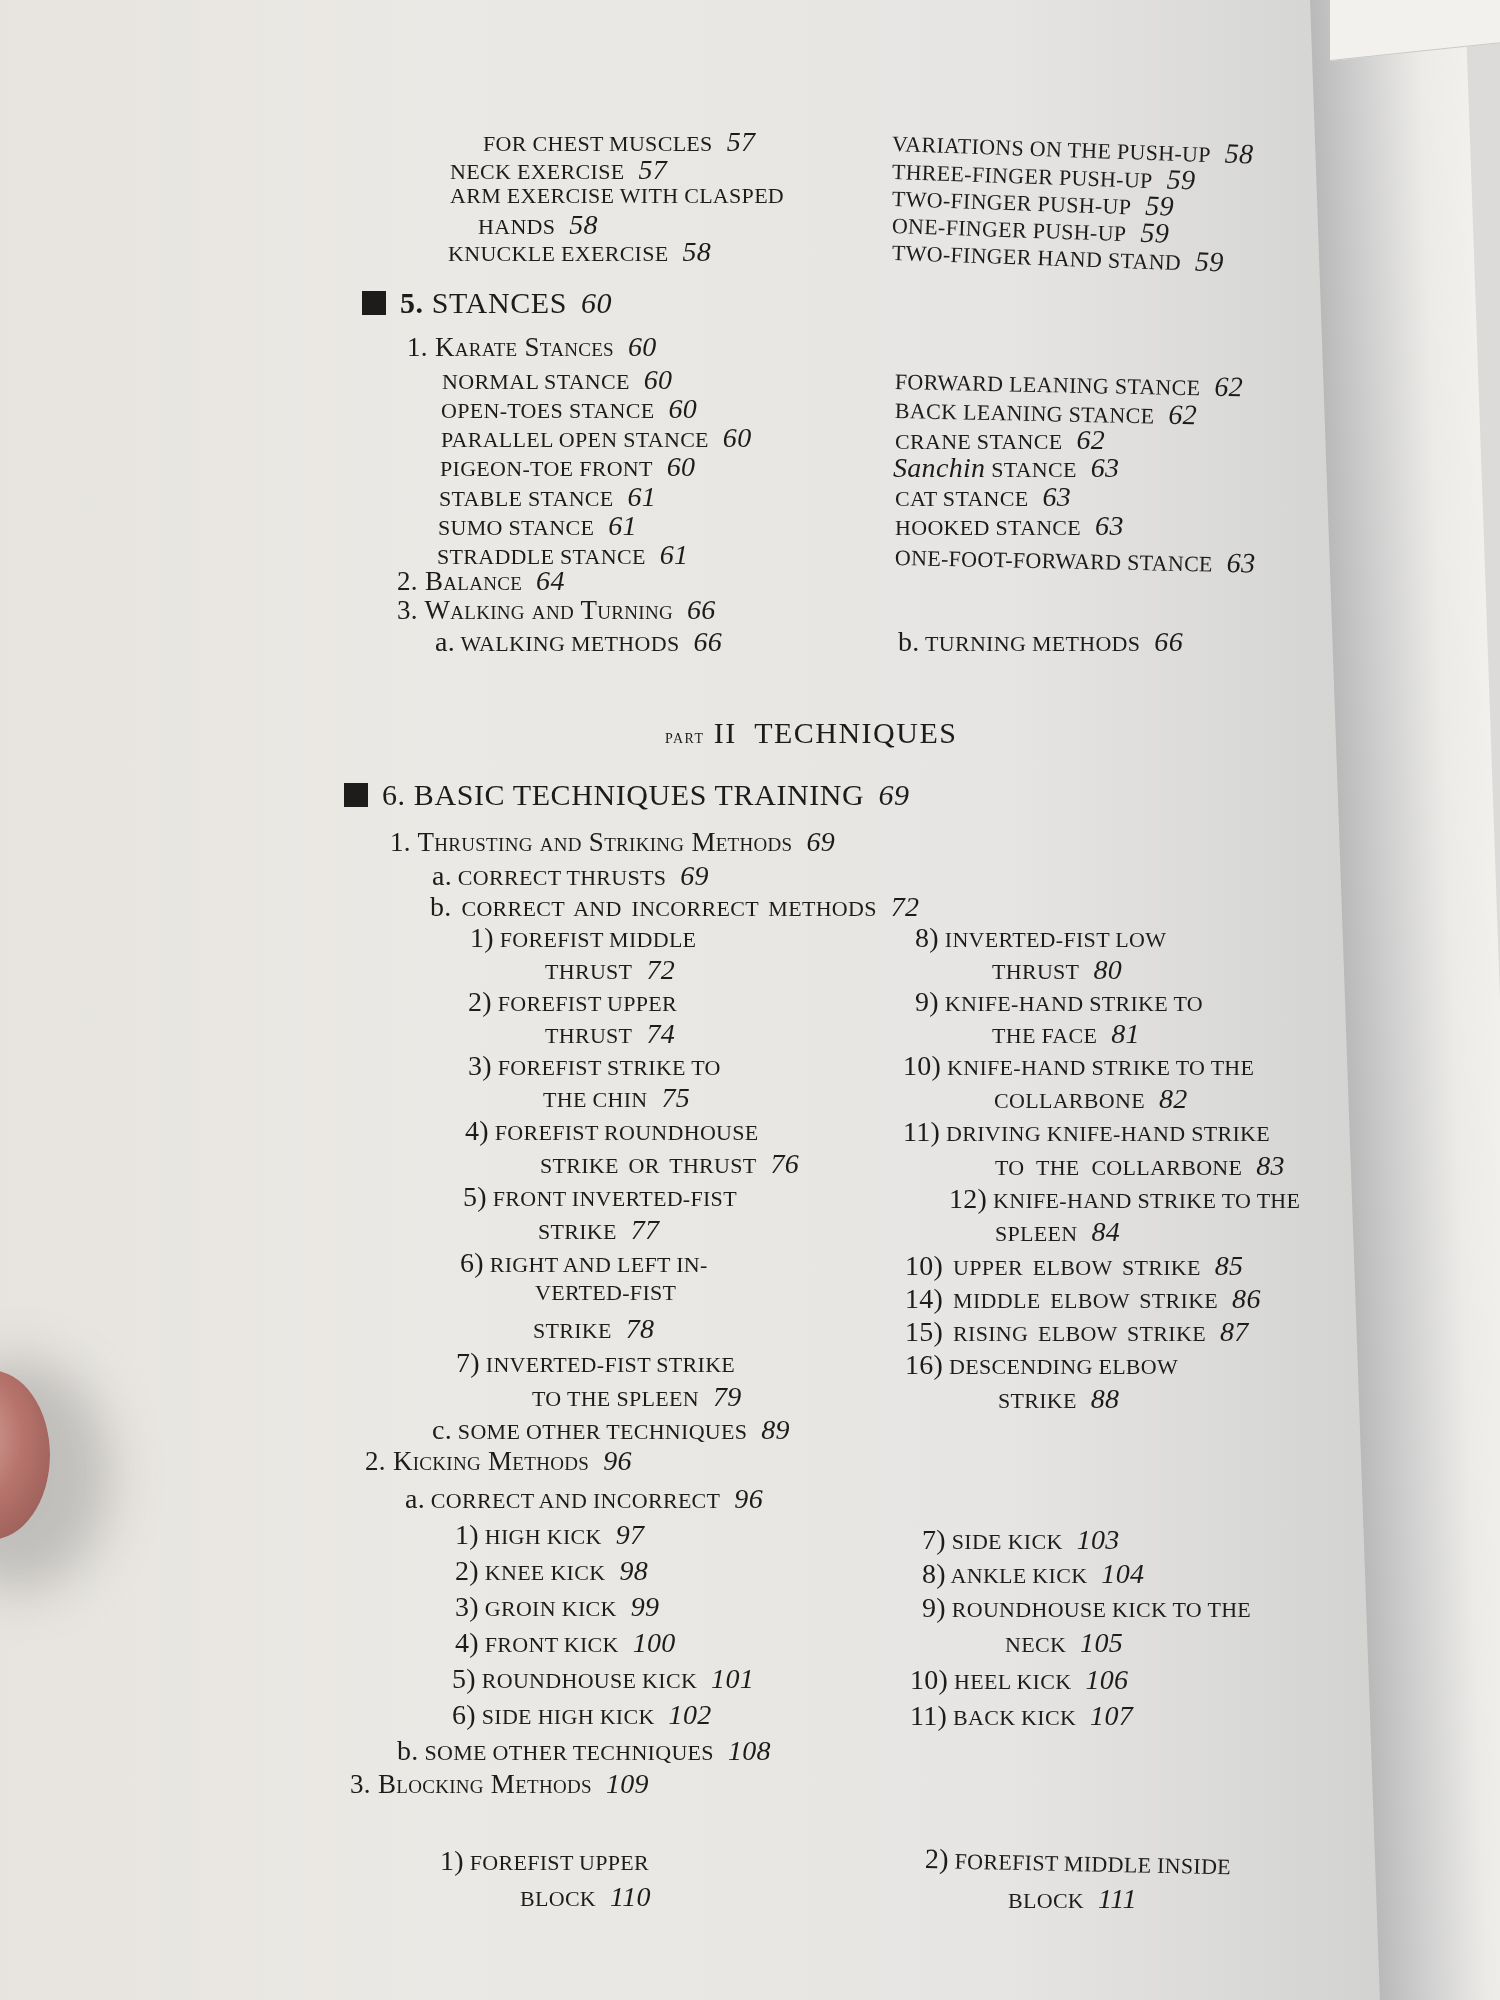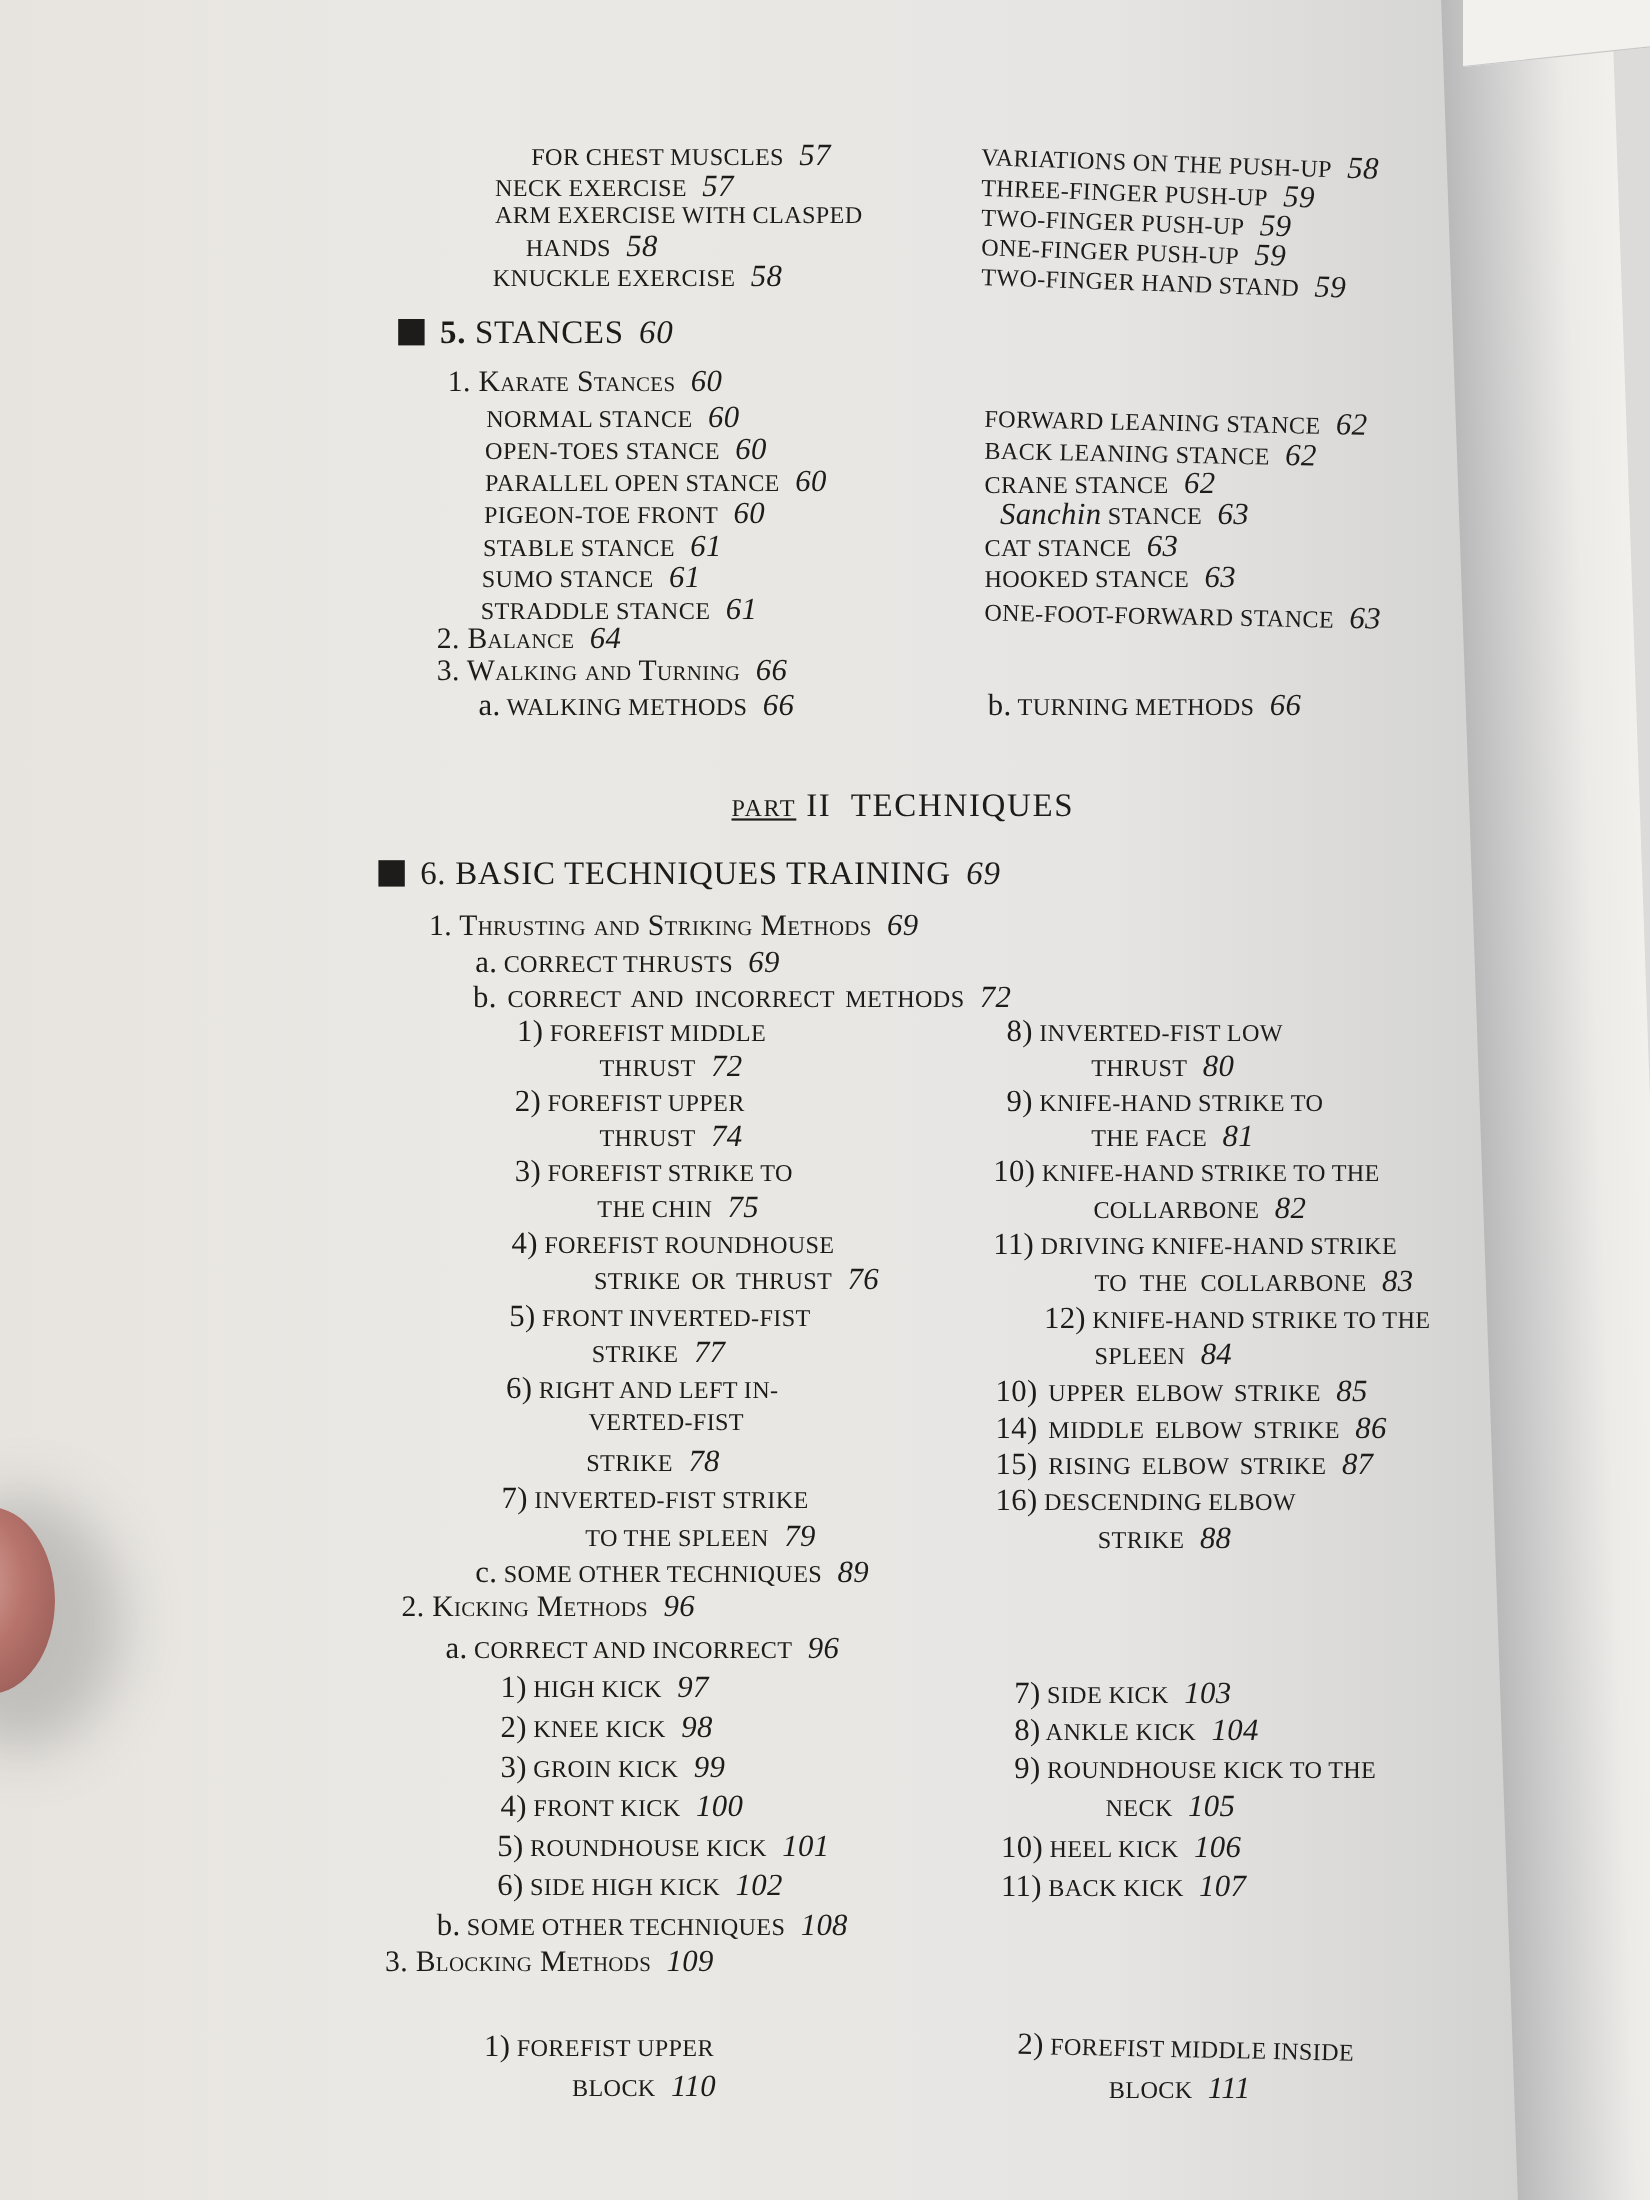--- a/index.html
+++ b/index.html
@@ -33,26 +33,26 @@
   .toc { position: absolute; left: 0; top: 0; width: 1500px; height: 1956px; }
   .line {
     position: absolute; white-space: nowrap; font-size: 22px; letter-spacing: 0.3px;
   }
   .pg { font-style: italic; font-size: 28px; margin-left: 14px; }
   .sc-big { font-size: 27px; }
   .num { font-size: 28px; }
   .h-chapter { font-size: 30px; letter-spacing: 0.6px; }
   .h-chapter .pg { font-size: 30px; }
   .h-part { font-size: 30px; letter-spacing: 1.5px; }
-  .h-part .small { font-size: 22px; letter-spacing: 1.5px; text-decoration: underline; }
+  .h-part .small { font-size: 14px; letter-spacing: 1.5px; }
   .bullet {
     display: inline-block; width: 24px; height: 24px; background: #1e1c1b;
     vertical-align: -2px; margin-right: 14px;
   }
-  .it { font-style: italic; font-size: 28px; text-transform: none; margin-left: 16px; }
+  .it { font-style: italic; font-size: 28px; text-transform: none; }
   .tilt1 { transform: rotate(2deg); transform-origin: 0 50%; }
   .tilt2 { transform: rotate(1.2deg); transform-origin: 0 50%; }
 </style>
 </head>
 <body>
 
 <div class="page"></div>
 <div class="page-edge"></div>
 <div class="top-corner"></div>
 <div class="thumb"></div>

